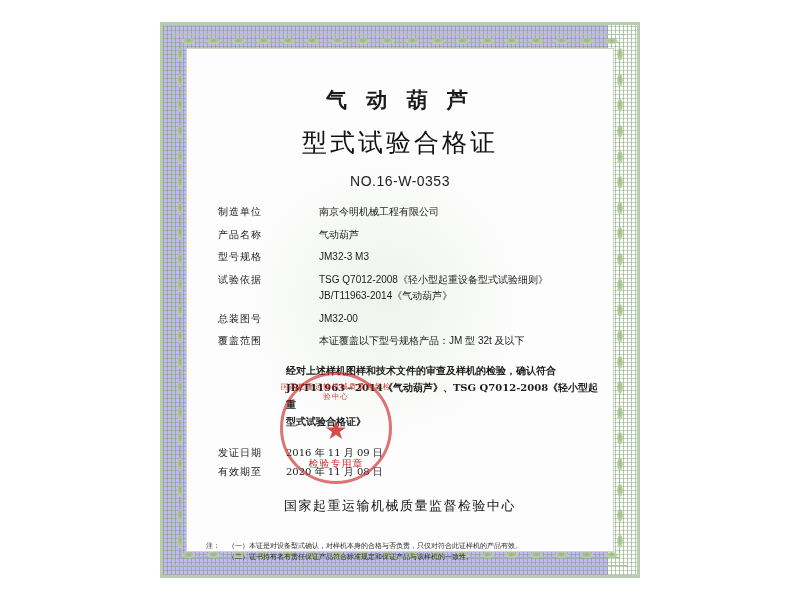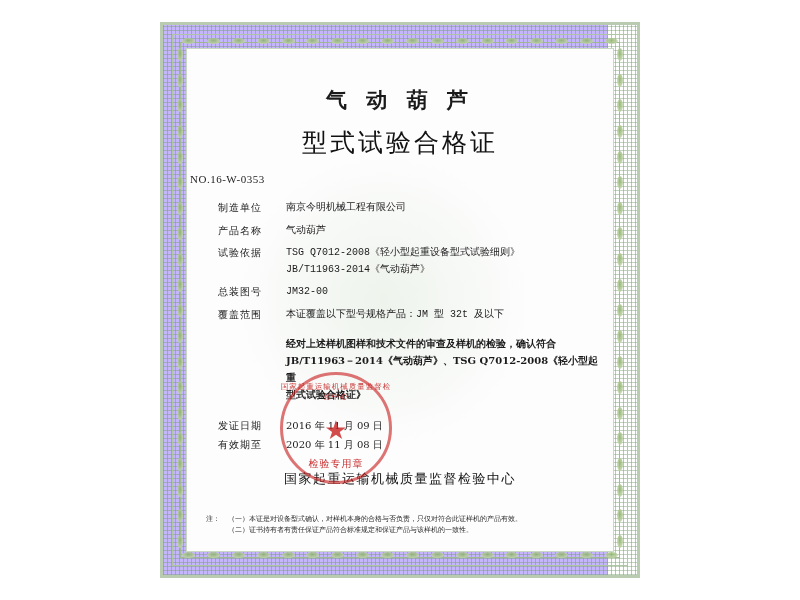--- a/index.html
+++ b/index.html
@@ -107,50 +107,51 @@
   .title-2 {
     text-align: center;
     font-size: 25px;
     letter-spacing: 3px;
     font-weight: normal;
     color: #111111;
     margin-top: 12px;
     font-family: "DejaVu Serif", serif;
   }
   .cert-no {
-    text-align: left;
-    font-size: 11px;
+    text-align: center;
+    font-size: 14px;
     color: #222;
     margin-top: 14px;
     letter-spacing: 0.5px;
-    font-family: Liberation Serif, serif;
+    font-family: Liberation Sans, sans-serif;
   }
   .fields {
     margin-top: 16px;
     padding-left: 28px;
     padding-right: 6px;
   }
   .field-row {
     display: flex;
     align-items: flex-start;
     margin-bottom: 9px;
     font-size: 10.5px;
     color: #1b1b1b;
     line-height: 1.35;
+    gap: 33px;
   }
   .field-label {
     width: 68px;
     flex: 0 0 68px;
     letter-spacing: 1px;
     font-family: "DejaVu Serif", serif;
     font-size: 10px;
   }
   .field-value {
     flex: 1;
-    font-family: Liberation Mono, monospace;
+    font-family: Liberation Sans, sans-serif;
     font-size: 10px;
   }
   .field-value .line2 {
     display: block;
     margin-top: 3px;
   }
   .para {
     margin-top: 14px;
     padding-left: 96px;
     padding-right: 8px;
@@ -370,20 +371,24 @@
         <div class="field-row">
           <div class="field-label">制造单位</div>
           <div class="field-value">南京今明机械工程有限公司</div>
         </div>
 
         <div class="field-row">
           <div class="field-label">产品名称</div>
           <div class="field-value">气动葫芦</div>
         </div>
 
+        <div class="field-row">
+          <div class="field-label">型号规格</div>
+          <div class="field-value">JM32-3 M3</div>
+        </div>
 
         <div class="field-row">
           <div class="field-label">试验依据</div>
           <div class="field-value">
             <span>TSG Q7012-2008《轻小型起重设备型式试验细则》</span>
             <span class="line2">JB/T11963-2014《气动葫芦》</span>
           </div>
         </div>
 
         <div class="field-row">

